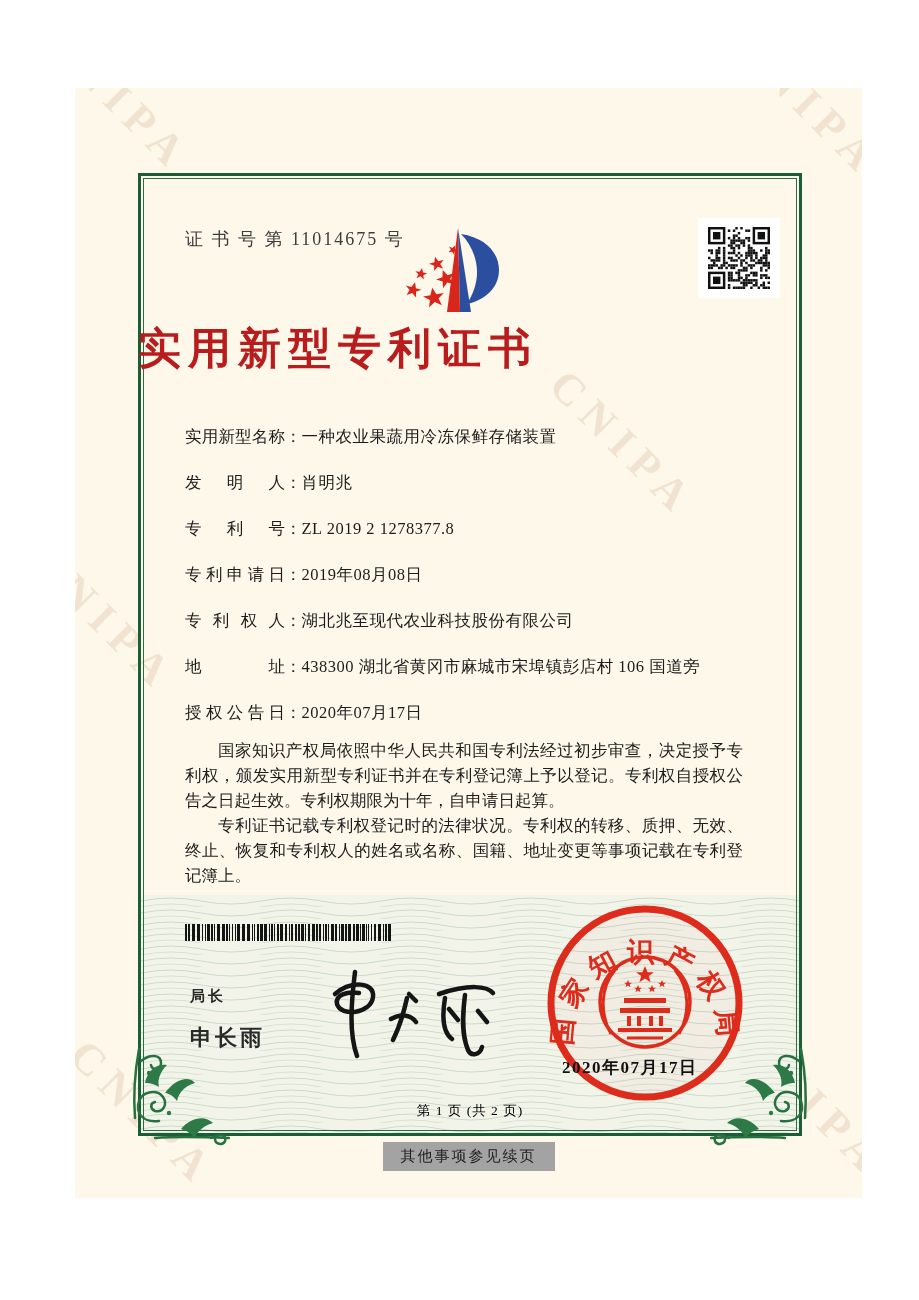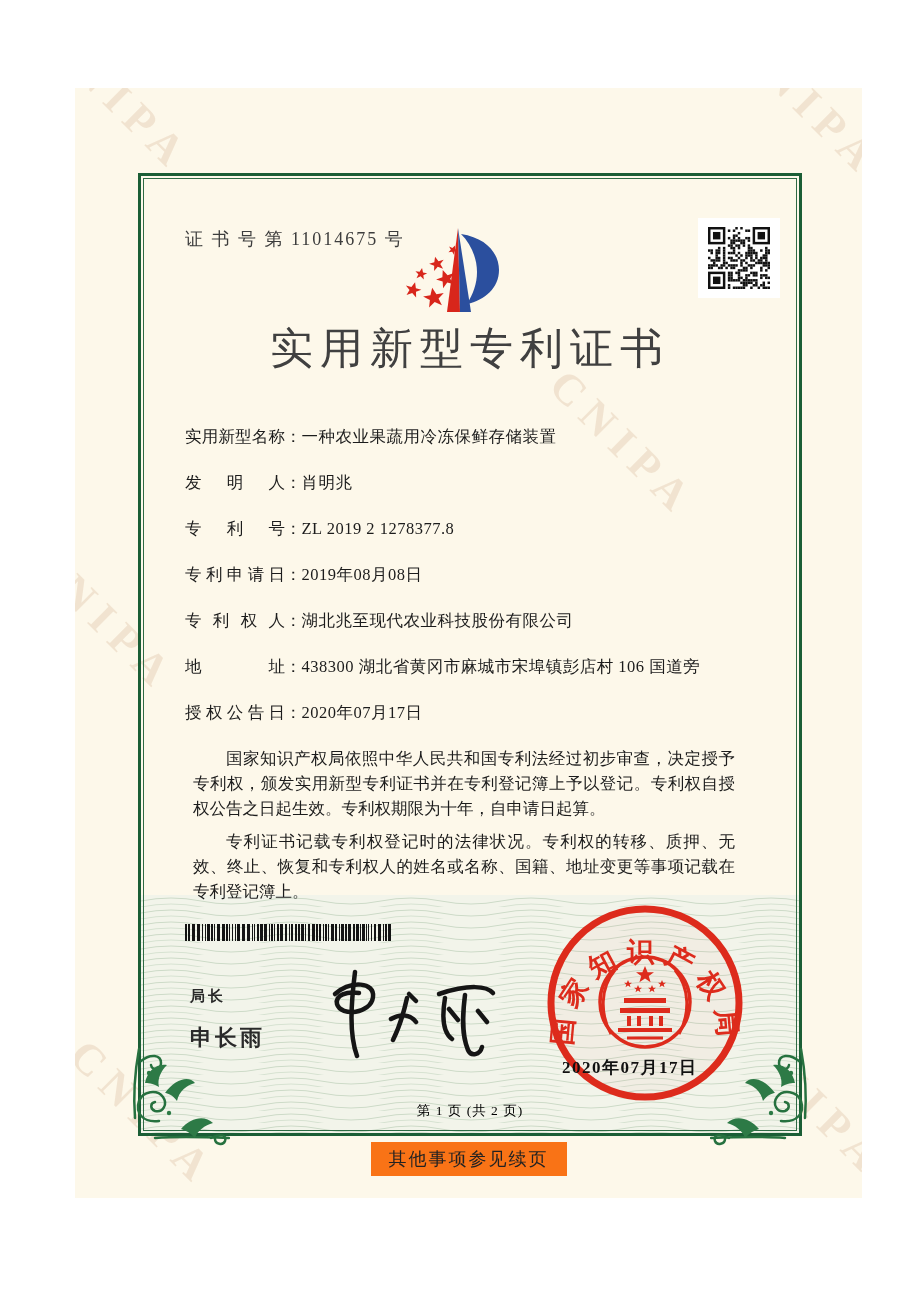--- a/index.html
+++ b/index.html
@@ -26,42 +26,42 @@
   .frame-inner{position:absolute;inset:2px;border:1px solid #2e6b45;}
   .orn{position:absolute;width:105px;height:105px;}
   .orn-bl{left:50px;top:955px;}
   .orn-br{left:635px;top:955px;transform:scaleX(-1);}
   
   .certno{position:absolute;left:110px;top:139px;font-size:18px;letter-spacing:2px;
           color:#3d3d3d;}
   .logo{position:absolute;left:328px;top:136px;width:96px;height:92px;}
   .qrbox{position:absolute;left:623px;top:130px;width:82px;height:80px;background:#ffffff;
          display:flex;align-items:center;justify-content:center;}
-  .title{position:absolute;left:63px;top:232px;width:664px;text-align:center;
-         font-size:43px;font-weight:normal;letter-spacing:7px;color:#404040;}
+  .title{position:absolute;left:63px;top:232px;width:664px;text-align:left;
+         font-size:43px;font-weight:bold;letter-spacing:7px;color:#b91c1c;}
   .fieldrow{position:absolute;left:110px;font-size:16.5px;white-space:nowrap;}
   .flabel{display:inline-block;width:100px;text-align:justify;text-align-last:justify;}
   .fvalue{letter-spacing:.5px;}
   .row2{left:410px;}
   .paras{position:absolute;left:110px;top:650px;width:558px;font-size:16.5px;
          line-height:25px;text-align:justify;}
-  .paras p{margin:8px;text-indent:2em;}
+  .paras p{margin:0;text-indent:2em;}
   .barcode{position:absolute;left:110px;top:836px;width:207px;height:17px;}
   .director-title{position:absolute;left:115px;top:899px;font-family:"Liberation Sans",sans-serif;
          font-size:15px;font-weight:600;letter-spacing:3px;color:#2a2a2a;}
   .director-name{position:absolute;left:115px;top:935px;font-family:"Liberation Sans",sans-serif;
          font-size:22px;font-weight:600;letter-spacing:3px;color:#2a2a2a;}
   .signature{position:absolute;left:246px;top:876px;width:185px;height:100px;}
   .seal{position:absolute;left:470px;top:815px;width:200px;height:200px;}
   .sealdate{position:absolute;left:487px;top:968px;font-size:17px;font-weight:bold;
          letter-spacing:1.5px;color:#111;}
   .pageinfo{position:absolute;left:63px;top:1014px;width:664px;text-align:center;
          font-size:13.5px;letter-spacing:1px;color:#000000;}
   .footnote{position:absolute;left:0;top:1054px;width:100%;text-align:center;}
-  .footnote span{display:inline-block;background:#f97316;padding:5px 18px;font-size:18px;
+  .footnote span{display:inline-block;background:#a3a3a3;padding:5px 18px;font-size:15px;
          letter-spacing:2px;color:#222;}
 </style>
 </head>
 <body>
 
 <div id="stage">
   <div class="page">
 
     <div class="wm wm1">CNIPA</div>
     <div class="wm wm2">CNIPA</div>

